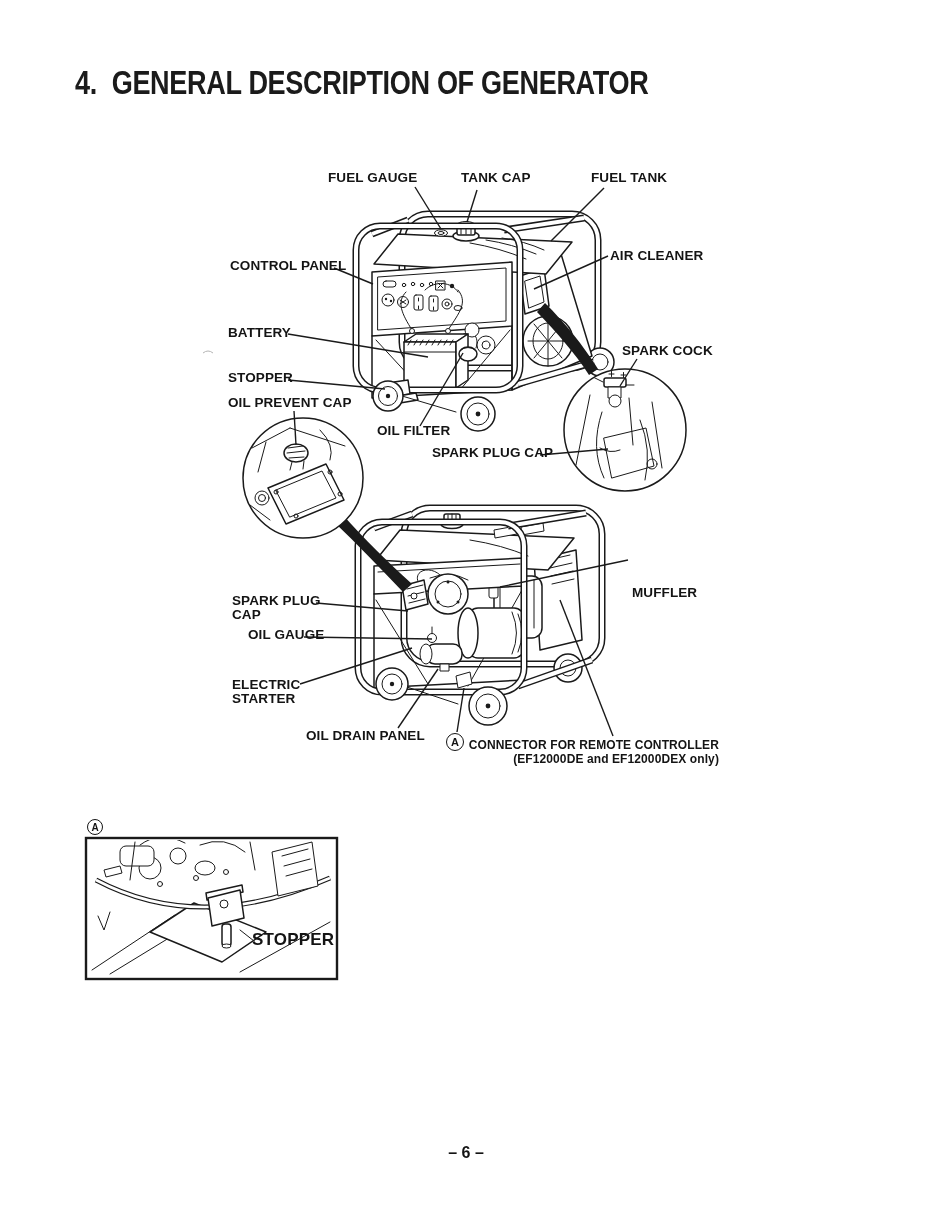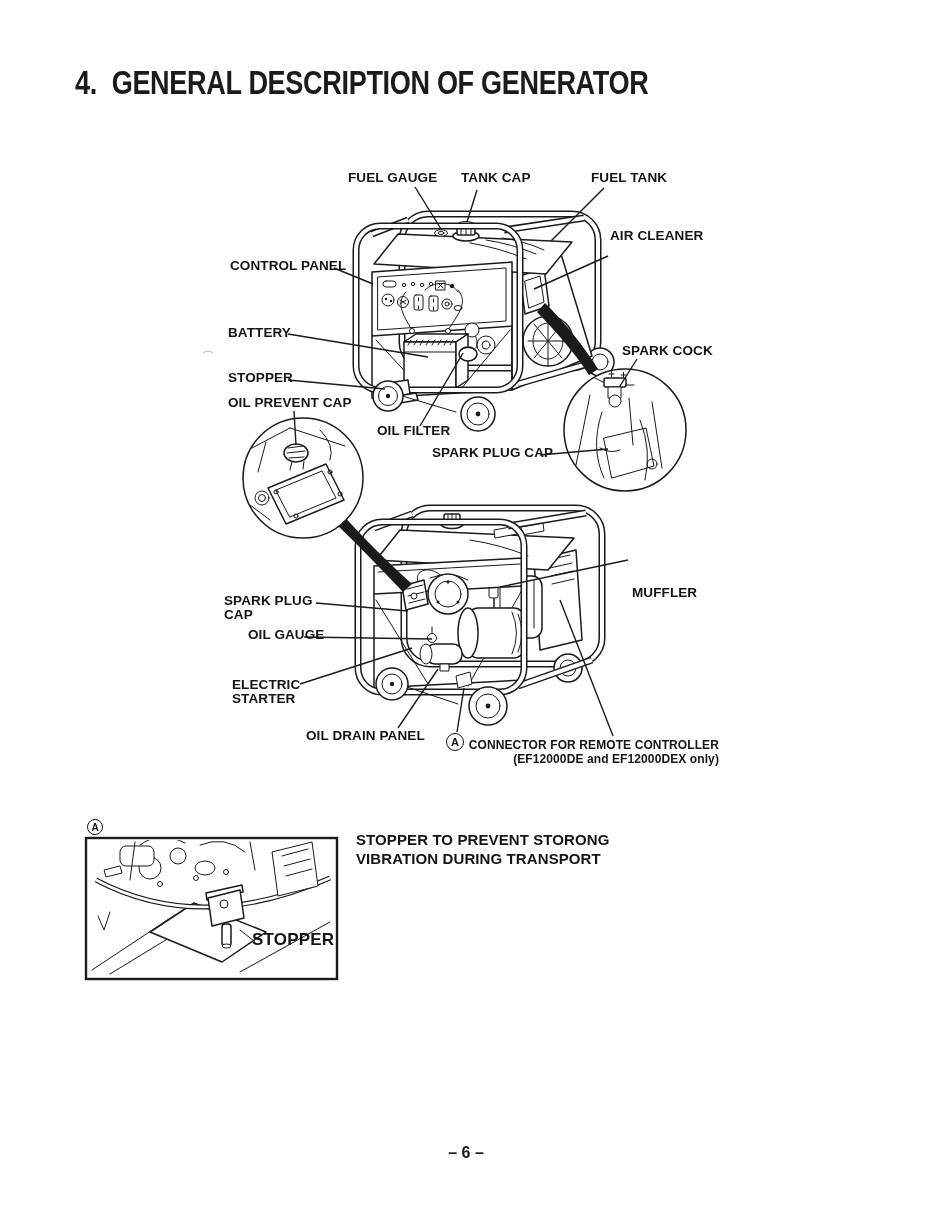--- a/index.html
+++ b/index.html
@@ -319,43 +319,41 @@
       <path d="M316,603 L408,611"></path>
       <path d="M304,637 L432,639"></path>
       <path d="M300,684 L412,648"></path>
       <path d="M398,728 L438,669"></path>
       <path d="M457,732 L464,688"></path>
       <path d="M613,736 L560,600"></path>
     </g>
     <path d="M203,353 q5,-4 10,0" fill="none" stroke="#b5b5b5" stroke-width="1"></path>
   </svg>
 
-  <div class="lbl" style="left:348px;top:171px">FUEL GAUGE</div>
+  <div class="lbl" style="left:328px;top:171px">FUEL GAUGE</div>
   <div class="lbl" style="left:461px;top:171px">TANK CAP</div>
   <div class="lbl" style="left:591px;top:171px">FUEL TANK</div>
-  <div class="lbl" style="left:610px;top:229px">AIR CLEANER</div>
+  <div class="lbl" style="left:610px;top:249px">AIR CLEANER</div>
   <div class="lbl" style="left:230px;top:259px">CONTROL PANEL</div>
   <div class="lbl" style="left:228px;top:326px">BATTERY</div>
   <div class="lbl" style="left:228px;top:371px">STOPPER</div>
   <div class="lbl" style="left:228px;top:396px">OIL PREVENT CAP</div>
   <div class="lbl" style="left:377px;top:424px">OIL FILTER</div>
   <div class="lbl" style="left:622px;top:344px">SPARK COCK</div>
   <div class="lbl" style="left:432px;top:446px">SPARK PLUG CAP</div>
 
   <div class="lbl" style="left:632px;top:586px">MUFFLER</div>
-  <div class="lbl" style="left:224px;top:594px">SPARK PLUG
+  <div class="lbl" style="left:232px;top:594px">SPARK PLUG
 CAP</div>
   <div class="lbl" style="left:248px;top:628px">OIL GAUGE</div>
   <div class="lbl" style="left:232px;top:678px">ELECTRIC
 STARTER</div>
   <div class="lbl" style="left:306px;top:729px">OIL DRAIN PANEL</div>
   <div class="lbl lbl-sm right-align" style="right:216px;top:739px">CONNECTOR FOR REMOTE CONTROLLER</div>
   <div class="lbl lbl-sm right-align" style="right:216px;top:753px">(EF12000DE and EF12000DEX only)</div>
 
   <div class="marker marker-main">A</div>
   <div class="marker marker-box">A</div>
 
-  <div class="caption">STOPPER TO PREVENT STORONG
-VIBRATION DURING TRANSPORT</div>
   <div class="stopper-box-label">STOPPER</div>
 
   <div class="page-number">– 6 –</div>
 </div>
 
 </body></html>

